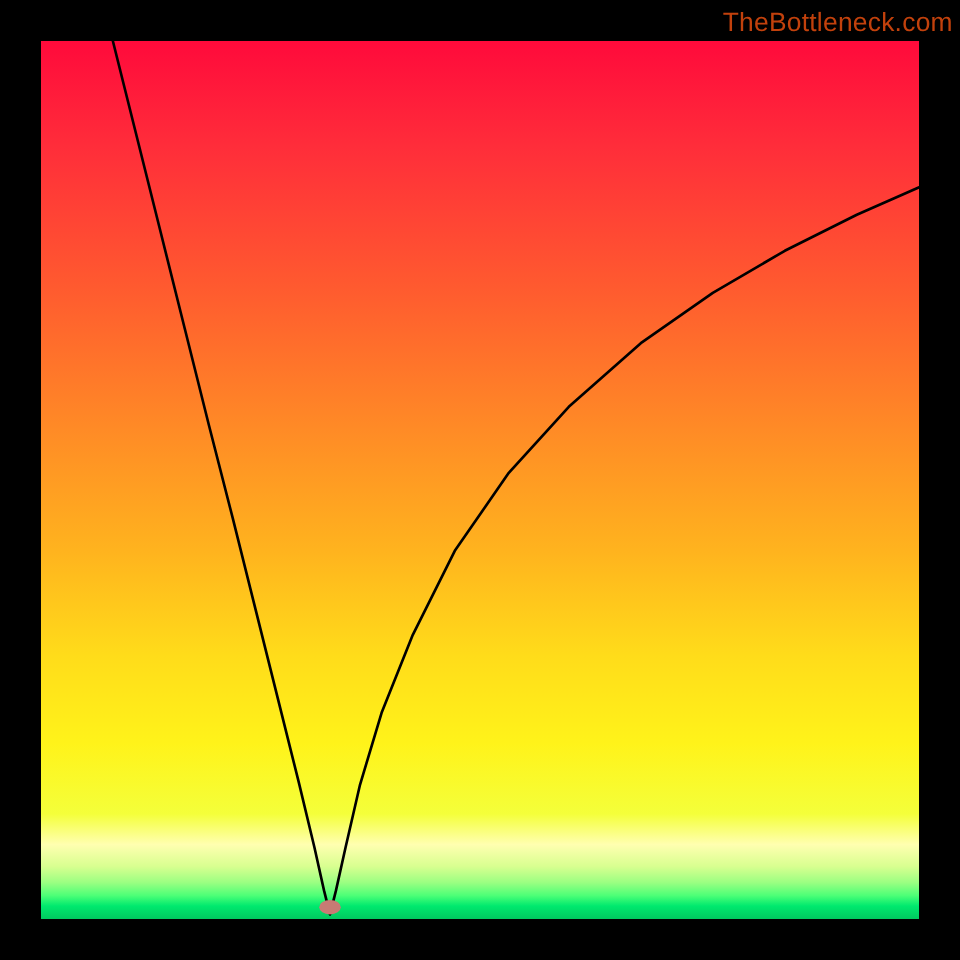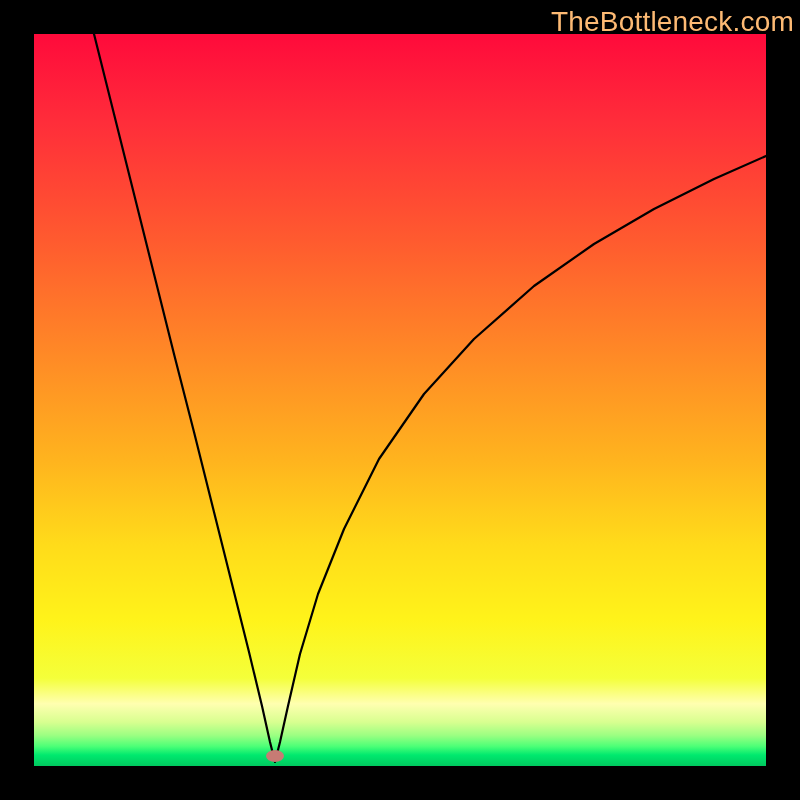--- a/index.html
+++ b/index.html
@@ -16,22 +16,22 @@
     left: 34px;
     top: 34px;
     width: 732px;
     height: 732px;
     overflow: hidden;
   }
   .watermark {
     position: absolute;
     top: 6px;
     right: 6px;
-    color: #fdba74;
-    font-size: 28px;
+    color: #c2410c;
+    font-size: 22px;
     font-weight: 500;
     letter-spacing: 0.2px;
     z-index: 5;
   }
   svg {
     display: block;
   }
 </style>
 </head>
 <body>

